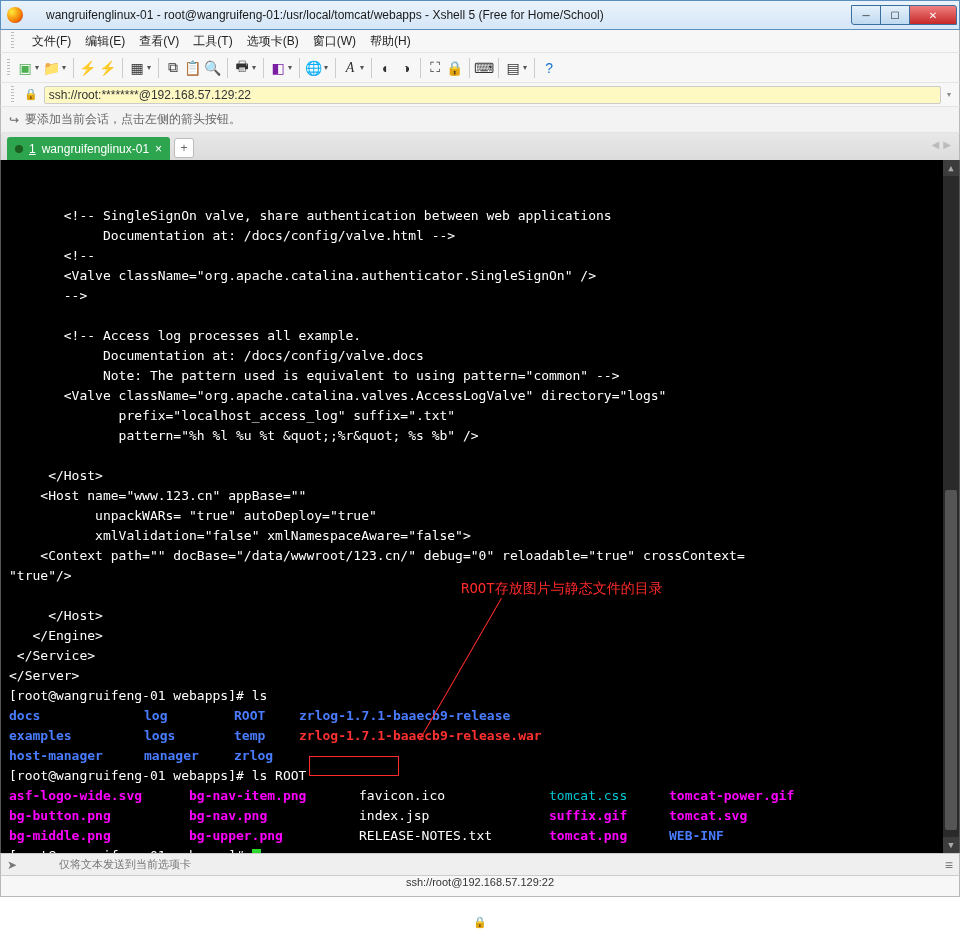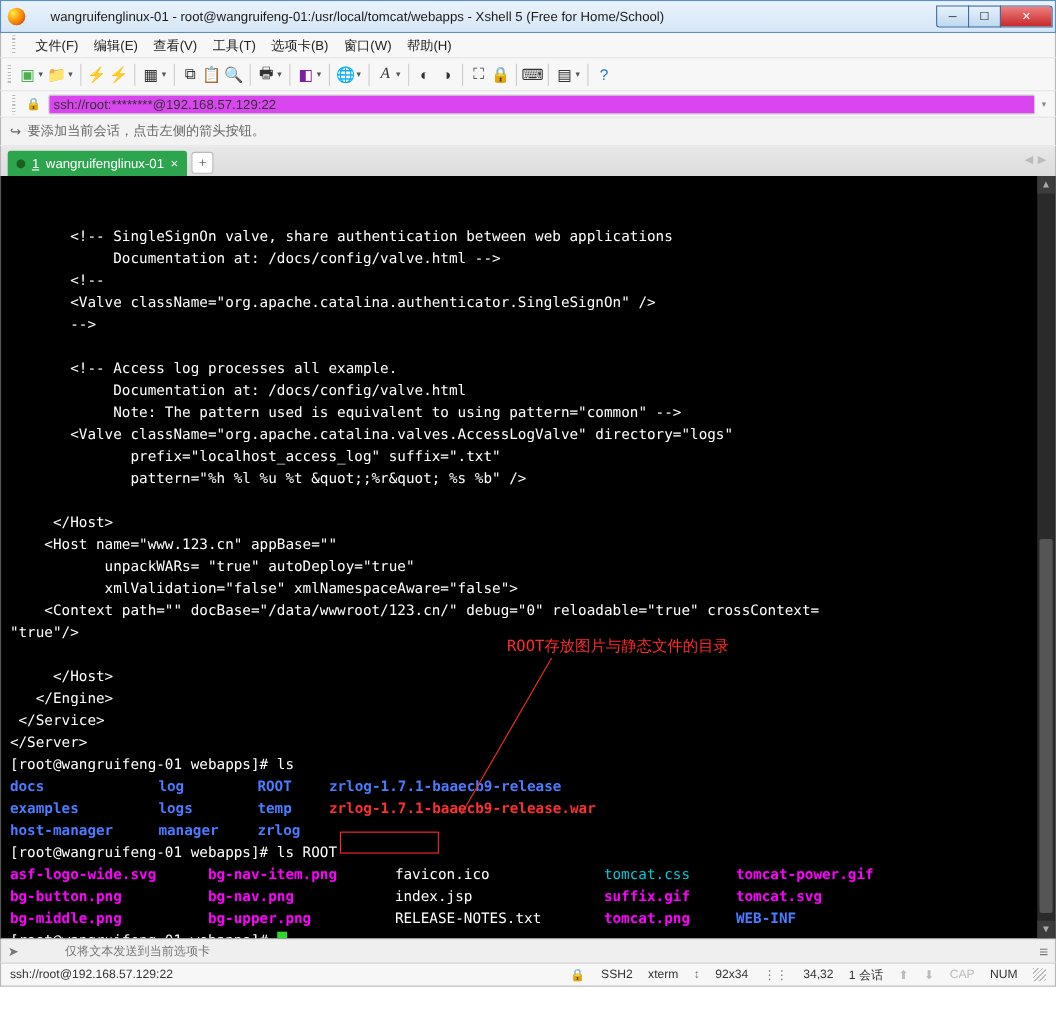--- a/index.html
+++ b/index.html
@@ -19,21 +19,21 @@
 
 .toolbar { height:30px; background:#f7f7f7; border-left:1px solid #b8b8b8; border-right:1px solid #b8b8b8; border-top:1px solid #e4e4e4; display:flex; align-items:center; padding:0 4px; gap:2px; }
 .tool-handle { width:3px; height:18px; margin:0 4px 0 2px; background:repeating-linear-gradient(#bbb,#bbb 1px,transparent 1px,transparent 3px); }
 .tool-ico { width:18px; height:18px; display:flex; align-items:center; justify-content:center; color:#333; font-size:14px; }
 .tool-sep { width:1px; height:20px; background:#ccc; margin:0 3px; }
 .dd { font-size:8px; color:#555; margin-left:-1px; margin-right:2px; }
 .green{color:#4caf50;} .blue{color:#1976d2;} .orange{color:#e65100;} .purple{color:#7b1fa2;} .gray{color:#777;}
 
 .addrbar { height:24px; background:#f7f7f7; border-left:1px solid #b8b8b8; border-right:1px solid #b8b8b8; border-top:1px solid #e4e4e4; display:flex; align-items:center; padding:0 8px; gap:6px; color:#555; }
 .addrbar .lock { font-size:11px; }
-.addrbar .url-box { flex:1; height:18px; background:#d946ef; border:1px solid #ccc; border-radius:2px; padding:0 4px; line-height:16px; color:#333; }
+.addrbar .url-box { flex:1; height:18px; background:#fef9c3; border:1px solid #ccc; border-radius:2px; padding:0 4px; line-height:16px; color:#333; }
 .addrbar .dd-end { font-size:8px; color:#888; }
 
 .tipbar { height:26px; background:#f3f3f3; border-left:1px solid #b8b8b8; border-right:1px solid #b8b8b8; border-top:1px solid #e4e4e4; display:flex; align-items:center; padding:0 8px; gap:6px; color:#666; }
 
 .tabbar { height:28px; background:linear-gradient(#e8e8e8,#dcdcdc); border-left:1px solid #b8b8b8; border-right:1px solid #b8b8b8; border-top:1px solid #e4e4e4; display:flex; align-items:flex-end; padding:0 6px; position:relative; }
 .tab { height:23px; background:#2da44e; color:#fff; border-radius:3px 3px 0 0; display:flex; align-items:center; padding:0 8px; gap:6px; font-size:12px; }
 .tab .dot { width:8px; height:8px; background:#1b5e20; border-radius:50%; }
 .tab .tab-close { font-size:12px; }
 .tab-add { width:20px; height:20px; background:#fff; border:1px solid #bbb; border-radius:3px; margin-left:4px; margin-bottom:2px; display:flex; align-items:center; justify-content:center; color:#666; }
 .tab-nav { position:absolute; right:8px; top:6px; color:#bbb; font-size:10px; display:flex; gap:4px; }
@@ -45,21 +45,21 @@
 .t-magenta{color:#ff00ff;font-weight:bold;} .t-cyan{color:#00c8d4;font-weight:normal;} .t-red{color:#ff3030;font-weight:bold;} .t-blue{color:#4a7cff;font-weight:bold;}
 .cursor { display:inline-block; width:9px; height:16px; background:#2bd82b; vertical-align:middle; }
 .annot { position:absolute; color:#ff2a2a; pointer-events:none; }
 .annot-box { border:1px solid #ff2a2a; }
 .annot-line { width:1px; background:#ff2a2a; transform-origin:top left; }
 
 .sendbar { height:22px; background:#efefef; border-left:1px solid #b8b8b8; border-right:1px solid #b8b8b8; border-top:1px solid #ccc; display:flex; align-items:center; padding:0 6px; gap:6px; color:#777; }
 .sendbar .send-input { flex:1; font-size:11px;margin-left:36px; }
 .sendbar .menu-icon { font-size:14px; }
 
-.statusbar { height:22px; background:#f7f7f7; border:1px solid #b8b8b8; border-top:1px solid #ccc; display:flex; align-items:center; padding:0 8px; gap:14px; color:#333; font-size:11px; }
+.statusbar { height:22px; background:#f7f7f7; border:1px solid #b8b8b8; border-top:1px solid #ccc; display:flex; align-items:center; padding:0 8px; gap:14px; color:#333; font-size:11px;flex-direction:column; }
 .statusbar .sep { flex:1; }
 .sb-ico { color:#7a7a7a; font-size:11px; }
 .dimc{color:#bbb;}
 
 .col { display:inline-block; }
 .w1{width:135px;} .w2{width:90px;} .w3{width:65px;}
 .wf1{width:180px;} .wf2{width:170px;} .wf3{width:190px;} .wf4{width:120px;}
 </style>
 </head>
 <body>
@@ -156,21 +156,21 @@
 
 <div class="terminal">
 <span></span>
 <span>       &lt;!-- SingleSignOn valve, share authentication between web applications</span>
 <span>            Documentation at: /docs/config/valve.html --&gt;</span>
 <span>       &lt;!--</span>
 <span>       &lt;Valve className="org.apache.catalina.authenticator.SingleSignOn" /&gt;</span>
 <span>       --&gt;</span>
 <span></span>
 <span>       &lt;!-- Access log processes all example.</span>
-<span>            Documentation at: /docs/config/valve.html</span>
+<span>            Documentation at: /docs/config/valve.docs</span>
 <span>            Note: The pattern used is equivalent to using pattern="common" --&gt;</span>
 <span>       &lt;Valve className="org.apache.catalina.valves.AccessLogValve" directory="logs"</span>
 <span>              prefix="localhost_access_log" suffix=".txt"</span>
 <span>              pattern="%h %l %u %t &amp;quot;;%r&amp;quot; %s %b" /&gt;</span>
 <span></span>
 <span>     &lt;/Host&gt;</span>
 <span>    &lt;Host name="www.123.cn" appBase=""</span>
 <span>           unpackWARs= "true" autoDeploy="true"</span>
 <span>           xmlValidation="false" xmlNamespaceAware="false"&gt;</span>
 <span>    &lt;Context path="" docBase="/data/wwwroot/123.cn/" debug="0" reloadable="true" crossContext=</span>

